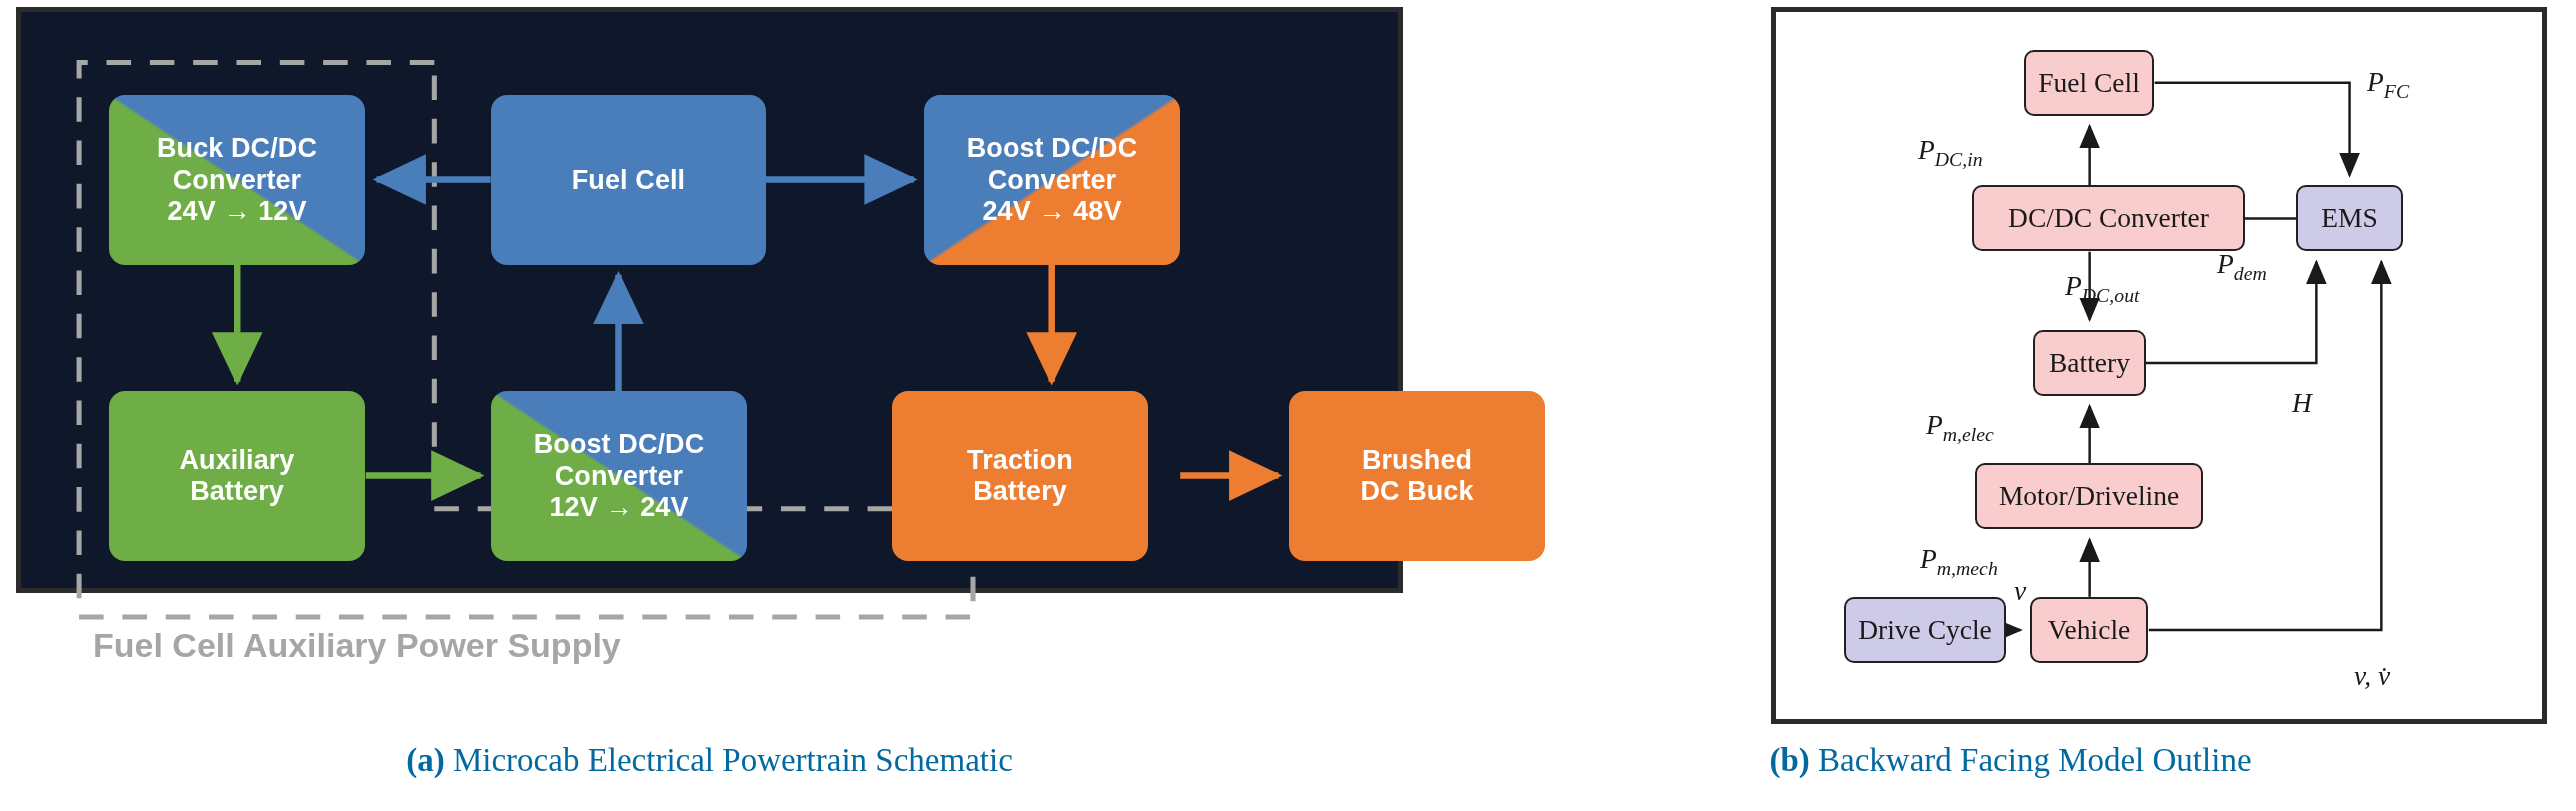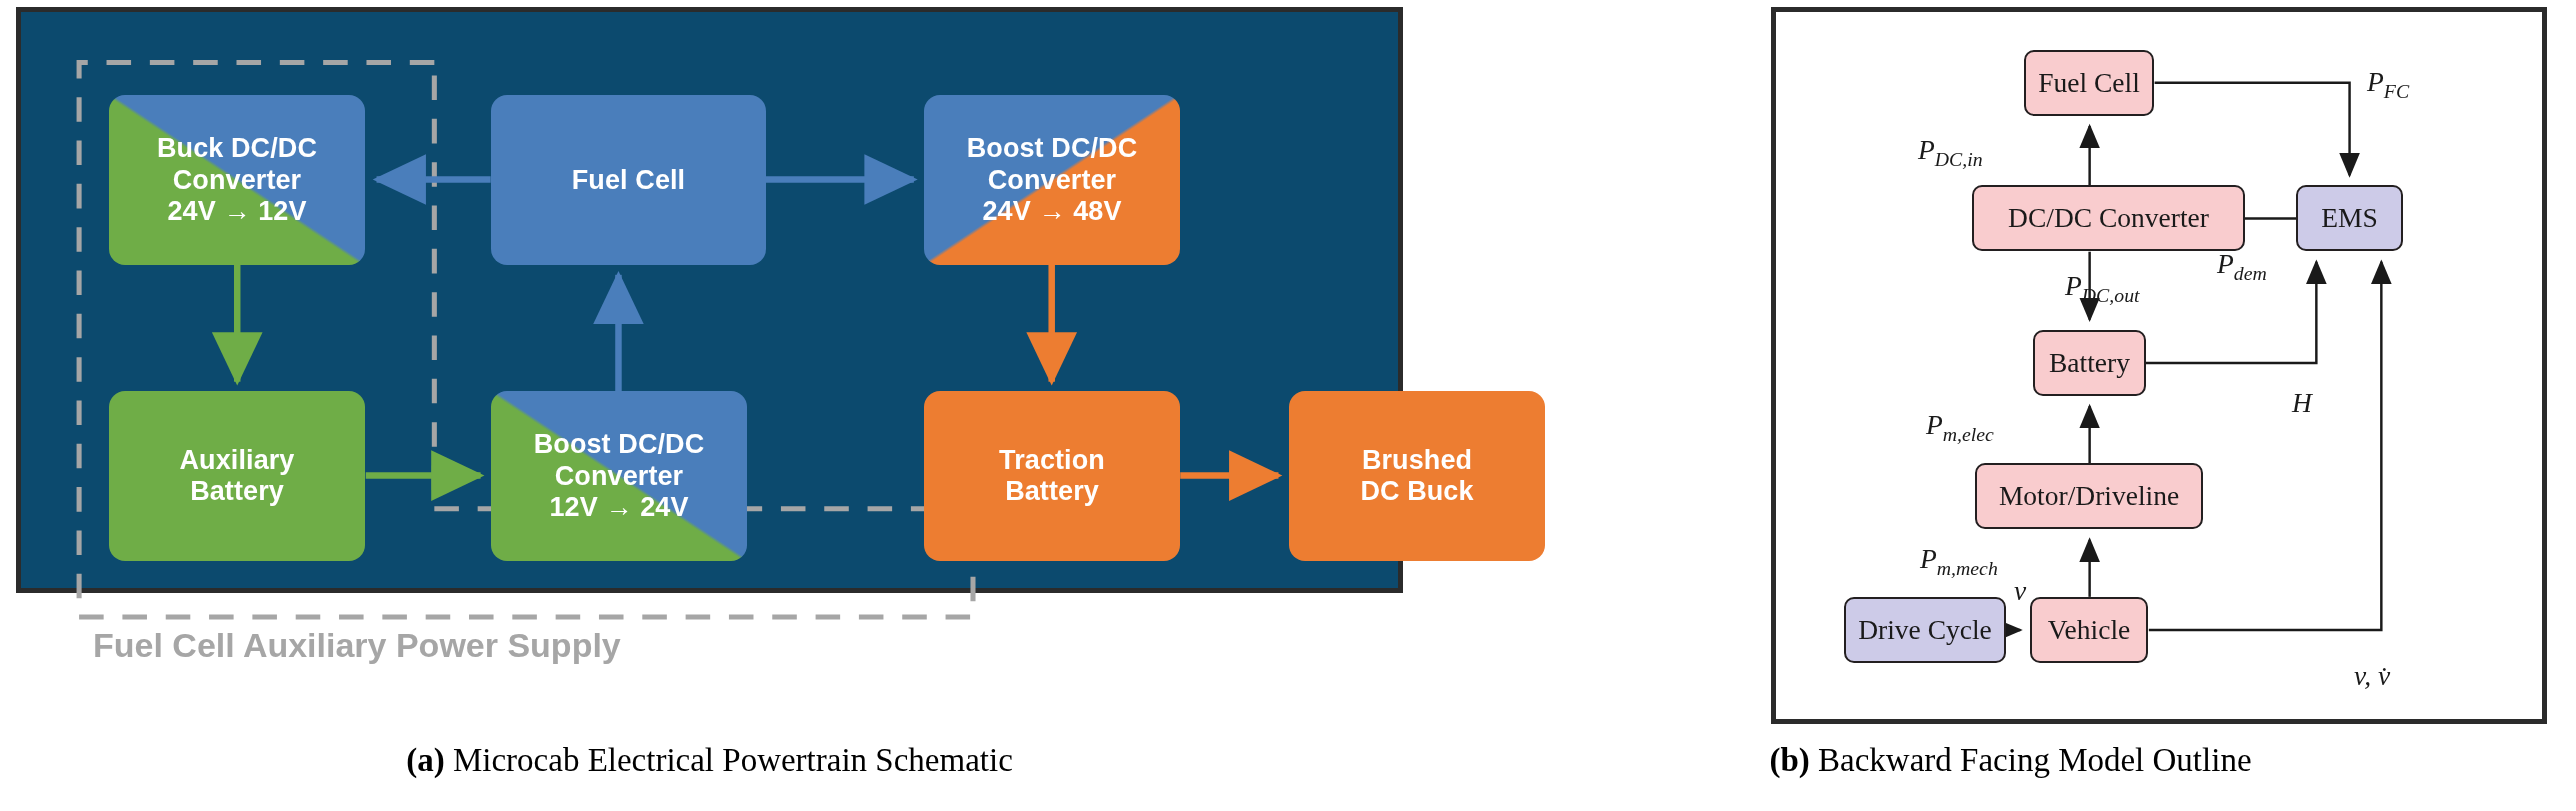--- a/index.html
+++ b/index.html
@@ -2,27 +2,27 @@
 <html style="font-size:11.6px"><head>
 <meta charset="utf-8">
 <style>
   html,body{margin:0;padding:0;background:#ffffff;}
   body{width:2576px;height:812px;font-family:"Liberation Sans",sans-serif;position:relative;overflow:hidden;}
 
   .figure-root{position:absolute;left:0;top:0;width:2576px;height:812px;}
 
   
   .panel-a-frame{position:absolute;left:16px;top:7.2px;width:1387px;height:586px;
-    border:5px solid #2b2b2b;background:#0c4a6e;box-sizing:border-box;}
+    border:5px solid #2b2b2b;background:#0f172a;box-sizing:border-box;}
   .panel-b-frame{position:absolute;left:1771px;top:7.2px;width:776px;height:717px;
     border:5px solid #2b2b2b;background:#ffffff;box-sizing:border-box;}
 
   
   .caption{position:absolute;font-family:"Liberation Serif","DejaVu Serif",serif;
-    font-size:33px;color:#000000;white-space:nowrap;line-height:1;}
+    font-size:33px;color:#0369a1;white-space:nowrap;line-height:1;}
   .caption b{font-weight:bold;}
   .caption-a{left:0;top:744px;width:1419px;text-align:center;}
   .caption-b{left:1445px;top:744px;width:1131px;text-align:center;}
 
   
   .dash-region{position:absolute;left:0;top:0;width:1387px;height:717px;pointer-events:none;}
 
   .pa-label{position:absolute;left:72px;top:614px;width:462px;text-align:center;
     font-size:34px;font-weight:bold;color:#a6a6a6;white-space:nowrap;}
 
@@ -39,21 +39,21 @@
   
   .g-bluegreen  {background:linear-gradient(to bottom left,#4a7ebb 0%,#4a7ebb 49.4%,#6fad47 50.6%,#6fad47 100%);}
   .g-greenblue  {background:linear-gradient(to bottom left,#4a7ebb 0%,#4a7ebb 49.4%,#6fad47 50.6%,#6fad47 100%);}
   .g-blueorange {background:linear-gradient(to bottom right,#4a7ebb 0%,#4a7ebb 49.4%,#ed7d31 50.6%,#ed7d31 100%);}
 
   .blk-buck    {left:88px; top:83px; width:256px; height:170px;}
   .blk-fuelcell{left:470px; top:83px; width:275px; height:170px;}
   .blk-boost48 {left:903px;top:83px; width:256px; height:170px;}
   .blk-auxbatt {left:88px; top:379px; width:256px; height:170px;}
   .blk-boost24 {left:470px; top:379px; width:256px; height:170px;}
-  .blk-traction{left:903px;top:379px; width:256px; height:170px;}
+  .blk-traction{left:871px;top:379px; width:256px; height:170px;}
   .blk-motor   {left:1268px;top:379px; width:256px; height:170px;}
 
   
   .pa-wires{position:absolute;left:0;top:0;width:1387px;height:717px;pointer-events:none;}
 
   
   .pb-inner{position:absolute;left:0;top:0;width:776px;height:717px;}
   .pb-wires{position:absolute;left:0;top:0;width:776px;height:717px;pointer-events:none;}
   .pbox{position:absolute;border:2.2px solid #231f20;border-radius:10px;box-sizing:border-box;
     display:flex;align-items:center;justify-content:center;

